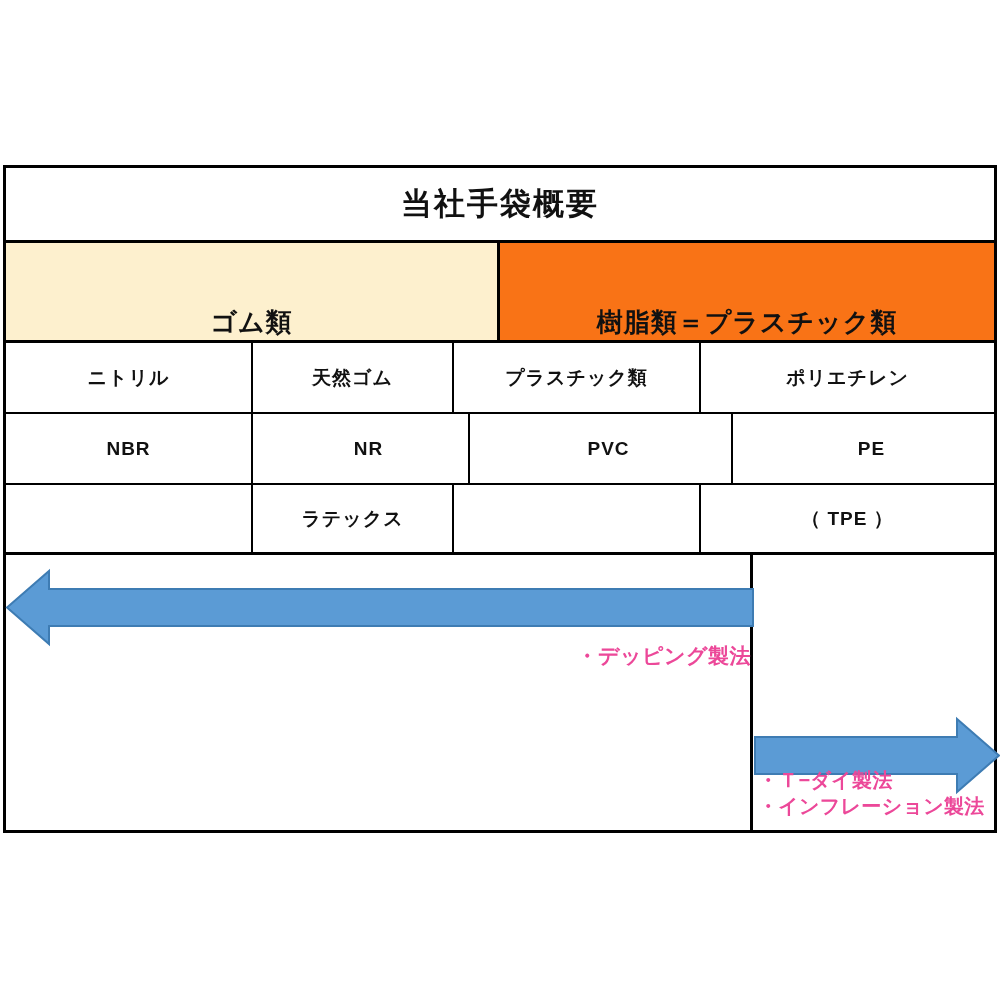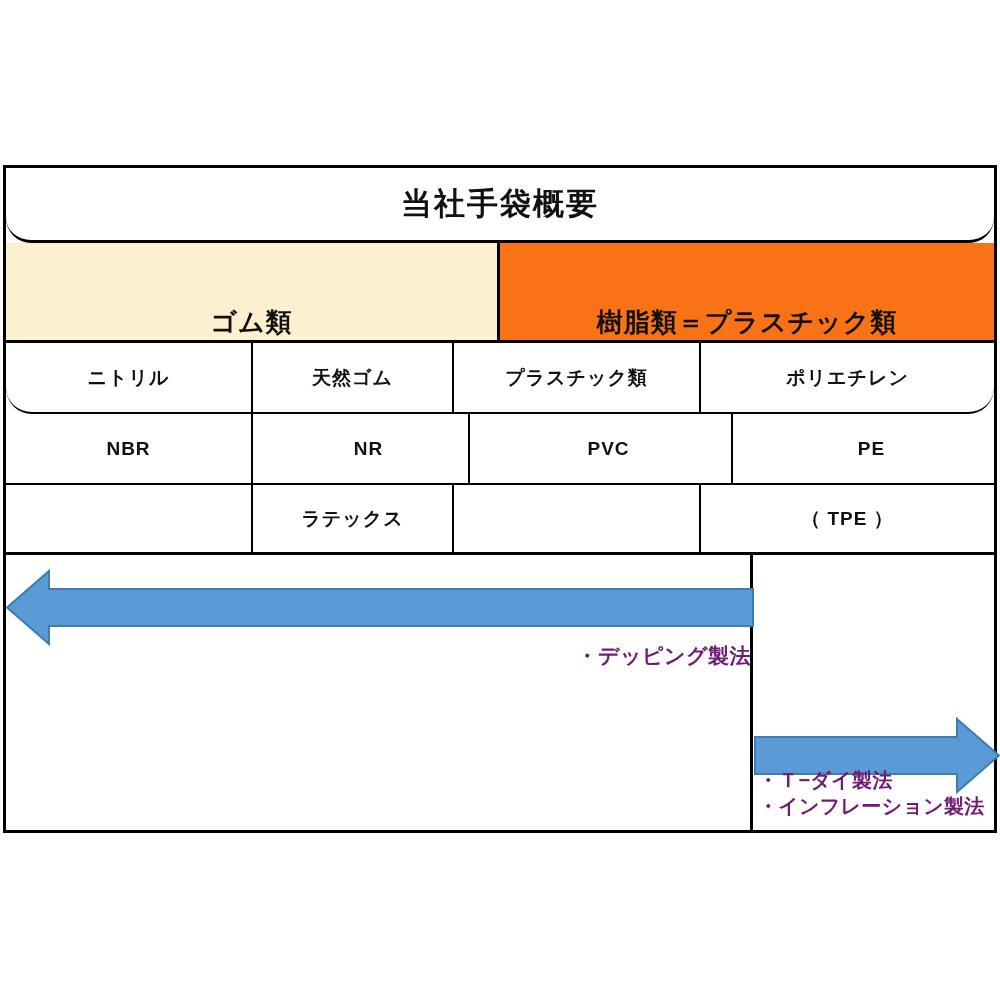--- a/index.html
+++ b/index.html
@@ -40,21 +40,20 @@
     left: 0;
     top: 0;
     width: 100%;
     height: 75px;
     box-sizing: border-box;
     border-bottom: 3px solid #000000;
     display: flex;
     align-items: center;
     justify-content: center;
     background: #ffffff;
-    border-radius: 25px;
   }
   .title-text {
     font-size: 31px;
     font-weight: bold;
     letter-spacing: 2px;
     color: #111111;
   }
 
   
   .row-band {
@@ -88,21 +87,21 @@
   
   .row-data {
     position: absolute;
     left: 0;
     width: 100%;
     height: 71px;
     box-sizing: border-box;
     display: flex;
     background: #ffffff;
   }
-  .row-data.r1 { top: 175px; border-bottom: 2px solid #000000; border-radius: 26px; }
+  .row-data.r1 { top: 175px; border-bottom: 2px solid #000000; }
   .row-data.r2 { top: 246px; border-bottom: 2px solid #000000; gap: 16px; }
   .row-data.r3 { top: 317px; height: 70px; border-bottom: 3px solid #000000; justify-content: flex-end; }
 
   .cell {
     box-sizing: border-box;
     display: flex;
     align-items: center;
     justify-content: center;
     font-size: 19px;
     font-weight: bold;
@@ -162,21 +161,21 @@
     position: absolute;
     left: 752px;
     top: 212px;
     width: 244px;
     text-align: left;
     font-size: 20px;
     font-weight: bold;
     letter-spacing: 0.3px;
     line-height: 1.32;
   }
-  .blue-text { color: #701a75; }
+  .blue-text { color: #ec4899; }
   .blue-text div { white-space: nowrap; }
 </style>
 </head>
 <body>
 
 <div id="canvas">
 
   <div class="table-frame">
 
     <div class="row-title">

